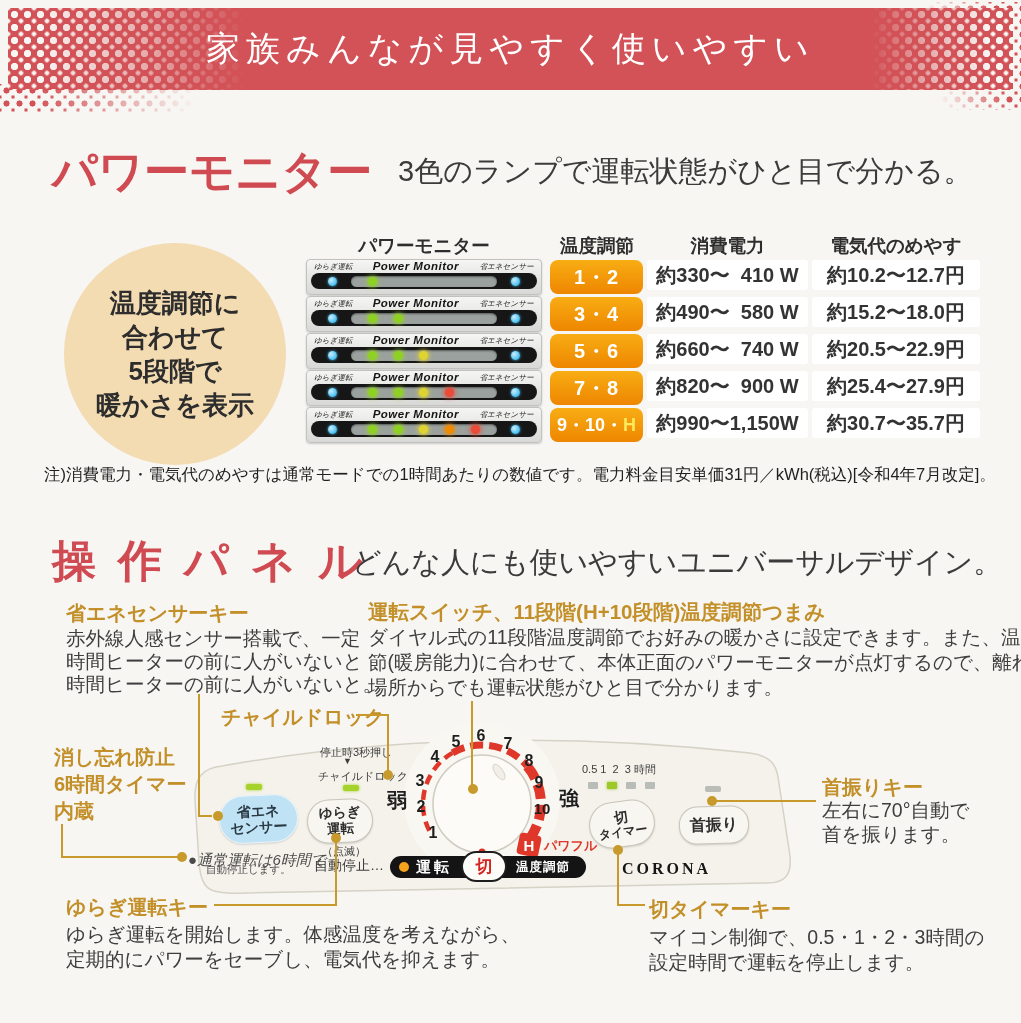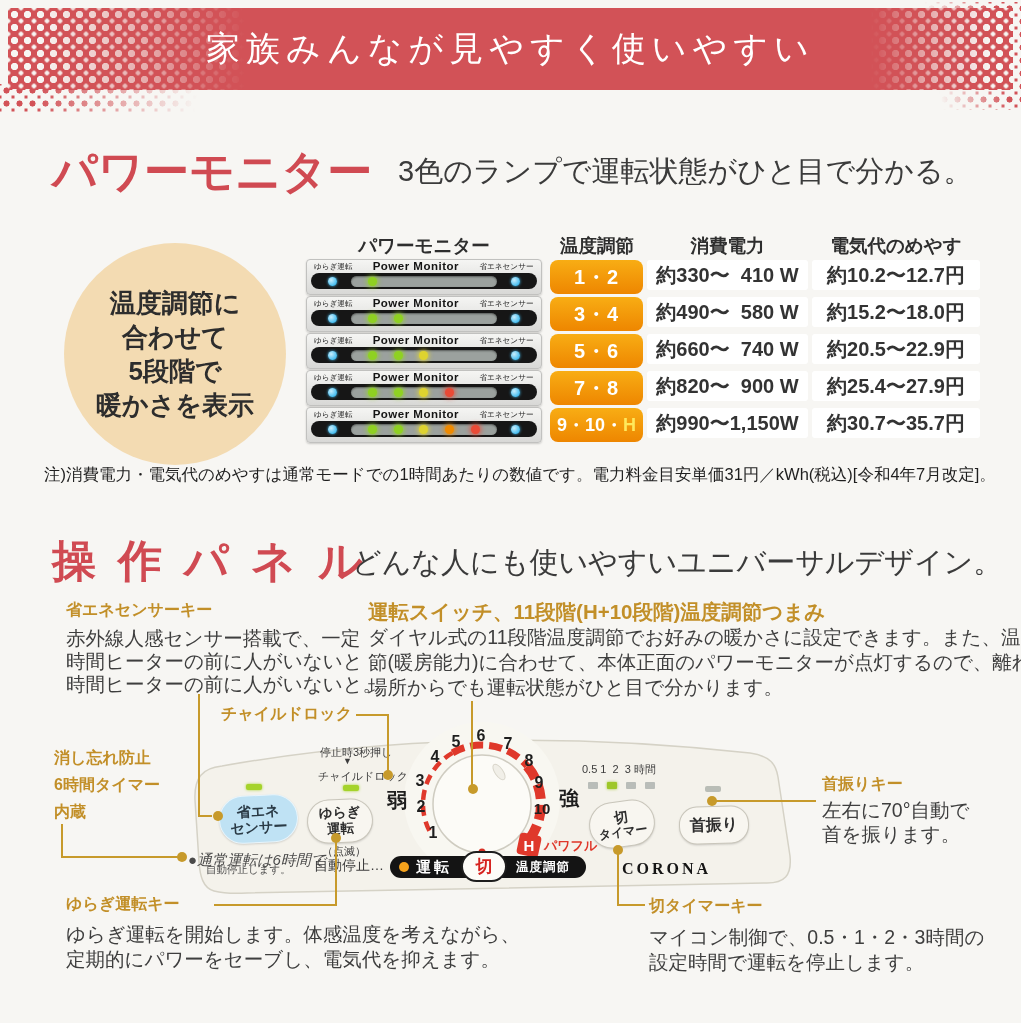--- a/index.html
+++ b/index.html
@@ -35,21 +35,21 @@
 
   
   .badge-circle{position:absolute;left:64px;top:243px;width:222px;height:222px;border-radius:50%;
     background:#f3dbb2;display:flex;flex-direction:column;align-items:center;justify-content:center;}
   .badge-circle div{font-size:26px;font-weight:bold;color:#2d2d2d;line-height:34px;}
 
   
   .thead{position:absolute;top:233px;font-size:18.5px;font-weight:bold;color:#2e2e2e;text-align:center;}
   .mrow{position:absolute;left:0;width:1021px;height:34px;}
   .device{position:absolute;left:306px;top:0;width:236px;height:36px;border-radius:4px;
-    background:linear-gradient(#f5f5f3,#d8d8d6);border:1px solid #c1c1bf;box-sizing:border-box;box-shadow:0 1px 2px rgba(0,0,0,.18);}
+    background:linear-gradient(#f5f5f3,#d8d8d6);border:1px solid #c1c1bf;box-sizing:border-box;box-shadow:0 1px 2px rgba(0,0,0,.18);font-style:italic;}
   .dev-labels{position:absolute;left:6px;right:6px;top:0;height:12px;display:flex;align-items:center;justify-content:space-between;}
   .dev-s{font-size:8px;color:#1e1e1e;transform:scale(.95);white-space:nowrap;}
   .dev-c{font-size:11.5px;font-weight:bold;color:#141414;letter-spacing:.5px;white-space:nowrap;}
   .dev-bar{position:absolute;left:4px;right:4px;top:13px;height:16px;background:#161616;border-radius:8px;}
   .blue-led{position:absolute;top:3.5px;width:9px;height:9px;border-radius:50%;
     background:radial-gradient(circle at 35% 35%,#c8eefd,#45bdf0 70%);box-shadow:0 0 3px #45bdf0;}
   .blue-led.l{left:17px;} .blue-led.r{right:17px;}
   .track{position:absolute;left:40px;right:40px;top:2.5px;height:11px;background:#9ba19e;border-radius:6px;
     box-shadow:inset 0 1px 2px rgba(0,0,0,.45);display:flex;align-items:center;justify-content:space-evenly;}
   .led{width:9px;height:9px;border-radius:50%;}
@@ -63,21 +63,21 @@
     display:flex;align-items:center;justify-content:center;letter-spacing:1px;}
   .pill.small{font-size:18px;letter-spacing:0;}
   .pill .h{color:#ffe95c;}
   .cell{position:absolute;top:1px;height:30px;background:#fff;border-radius:3px;color:#333;font-weight:bold;
     font-size:20px;display:flex;align-items:center;justify-content:center;white-space:pre;}
   .cell.power{left:647px;width:161px;}
   .cell.cost{left:812px;width:168px;}
   .note{position:absolute;left:44px;top:464px;font-size:16.5px;color:#1f1f1f;}
 
   
-  .gold-h{position:absolute;color:#c28f28;font-weight:bold;font-size:16px;white-space:nowrap;}
+  .gold-h{position:absolute;color:#c28f28;font-weight:bold;font-size:20px;white-space:nowrap;}
   .body-t{position:absolute;color:#3e3e3e;font-size:19.5px;white-space:nowrap;}
 
   
   .gline{position:absolute;background:#c79a2b;z-index:6;}
   .gdot{position:absolute;width:10px;height:10px;border-radius:50%;background:#c79a2b;z-index:7;}
 
   
   .pnl-txt{position:absolute;z-index:5;color:#3c3c3c;white-space:nowrap;}
   .ind{position:absolute;width:16px;height:6px;border-radius:2px;z-index:5;}
   .ind.on{background:#a5d32b;box-shadow:0 0 3px #a5d32b;}

